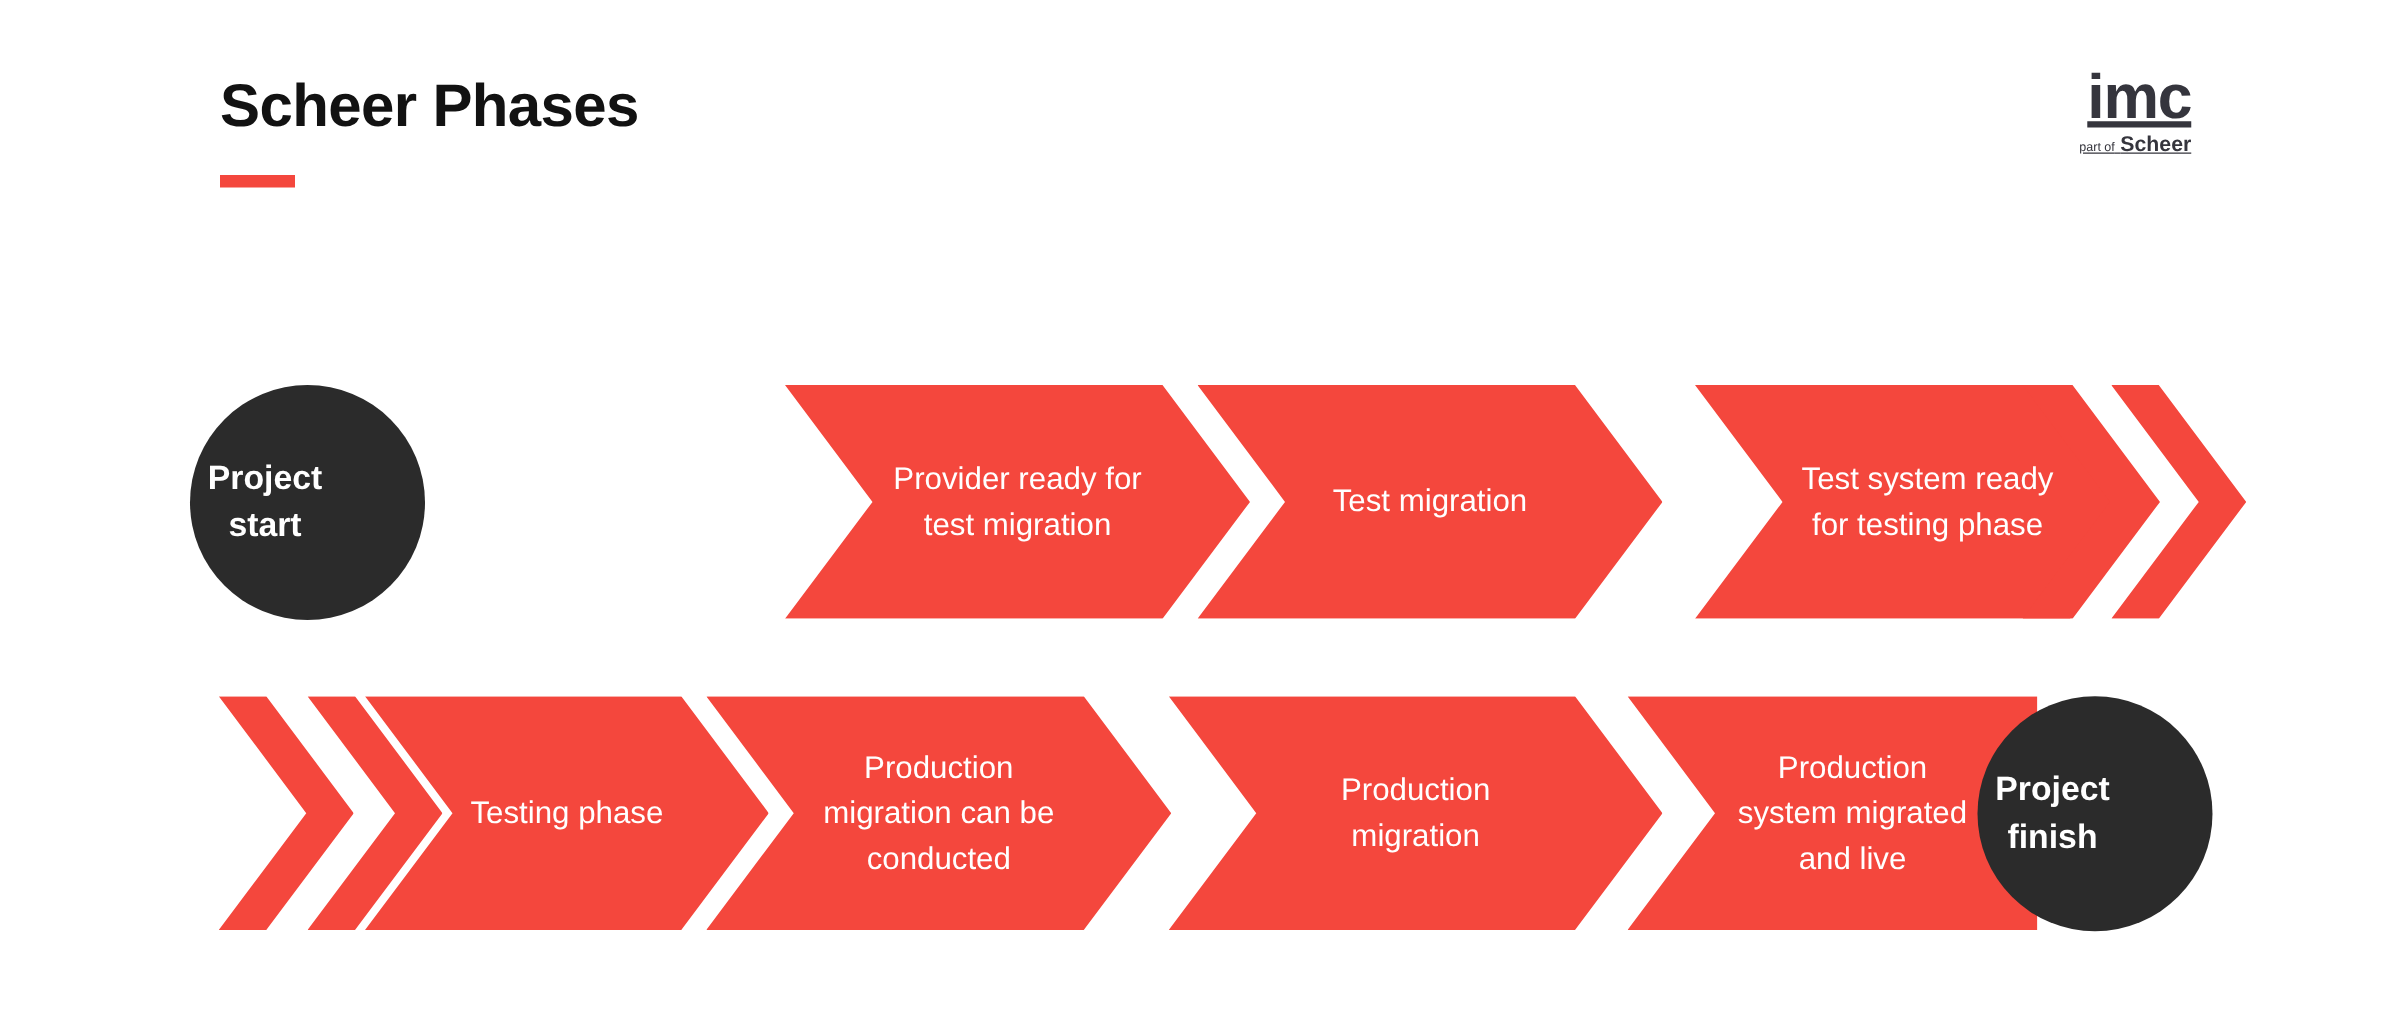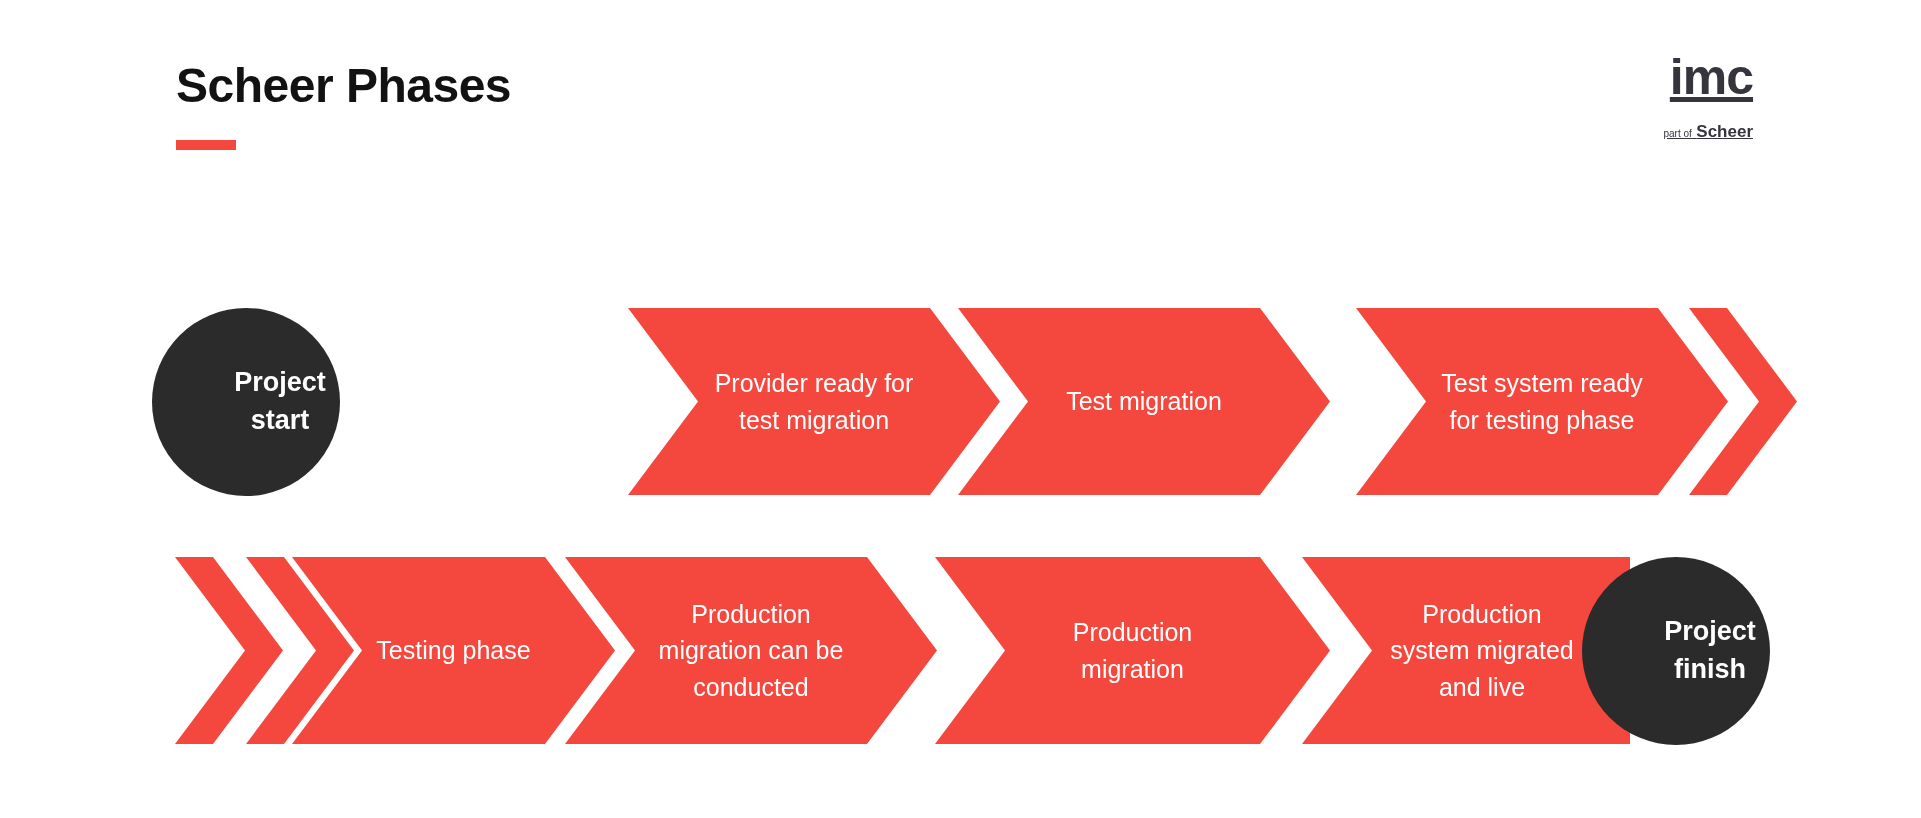--- a/index.html
+++ b/index.html
@@ -17,21 +17,21 @@
 
   
   .page-title{position:absolute;left:176px;top:58px;font-size:48px;font-weight:bold;
     color:var(--title_text);letter-spacing:-0.5px;}
   .title-underline{position:absolute;left:176px;top:140px;width:60px;height:10px;
     background:var(--accent_red);}
 
   
   .logo{position:absolute;top:52px;right:168px;text-align:right;color:var(--logo_text);text-decoration:underline;}
   .logo-main{font-size:50px;font-weight:bold;line-height:1.0;letter-spacing:-1px;}
-  .logo-tagline{margin-top:20px;white-space:nowrap;}
+  .logo-tagline{margin-top:4px;white-space:nowrap;}
   .logo-tagline .prefix{font-size:10px;color:var(--logo_text);}
   .logo-tagline .brand{font-size:17px;font-weight:bold;color:var(--logo_text);}
 
   
   .row{position:absolute;left:0;width:1921px;height:187px;}
   .row1{top:308px;}
   .row2{top:557px;}
 
   .arrow,.band{position:absolute;top:0;height:187px;background:var(--accent_red);z-index:1;}
   .arrow{display:flex;align-items:center;justify-content:center;text-align:center;
@@ -55,21 +55,21 @@
   
   .r2b1{left:175px;}
   .r2b2{left:246px;}
   .r2a1{left:292px;width:323px;}
   .r2a2{left:565px;width:372px;}
   .r2a3{left:935px;width:395px;padding:0 108px;}
   .r2a4{left:1302px;width:328px;padding:0 48px 0 80px;}
 
   
   .milestone{position:absolute;top:0;width:188px;height:188px;border-radius:50%;
-    background:var(--dark_circle);z-index:3;display:flex;align-items:center;justify-content:flex-end;
+    background:var(--dark_circle);z-index:3;display:flex;align-items:center;justify-content:flex-start;
     text-align:center;color:var(--text_light);font-size:27px;font-weight:bold;line-height:1.4;}
   .milestone .label{max-width:120px;}
   .start-circle{left:152px;}
   .finish-circle{left:1582px;}
 </style>
 </head>
 <body>
 
 <div class="canvas">
 

